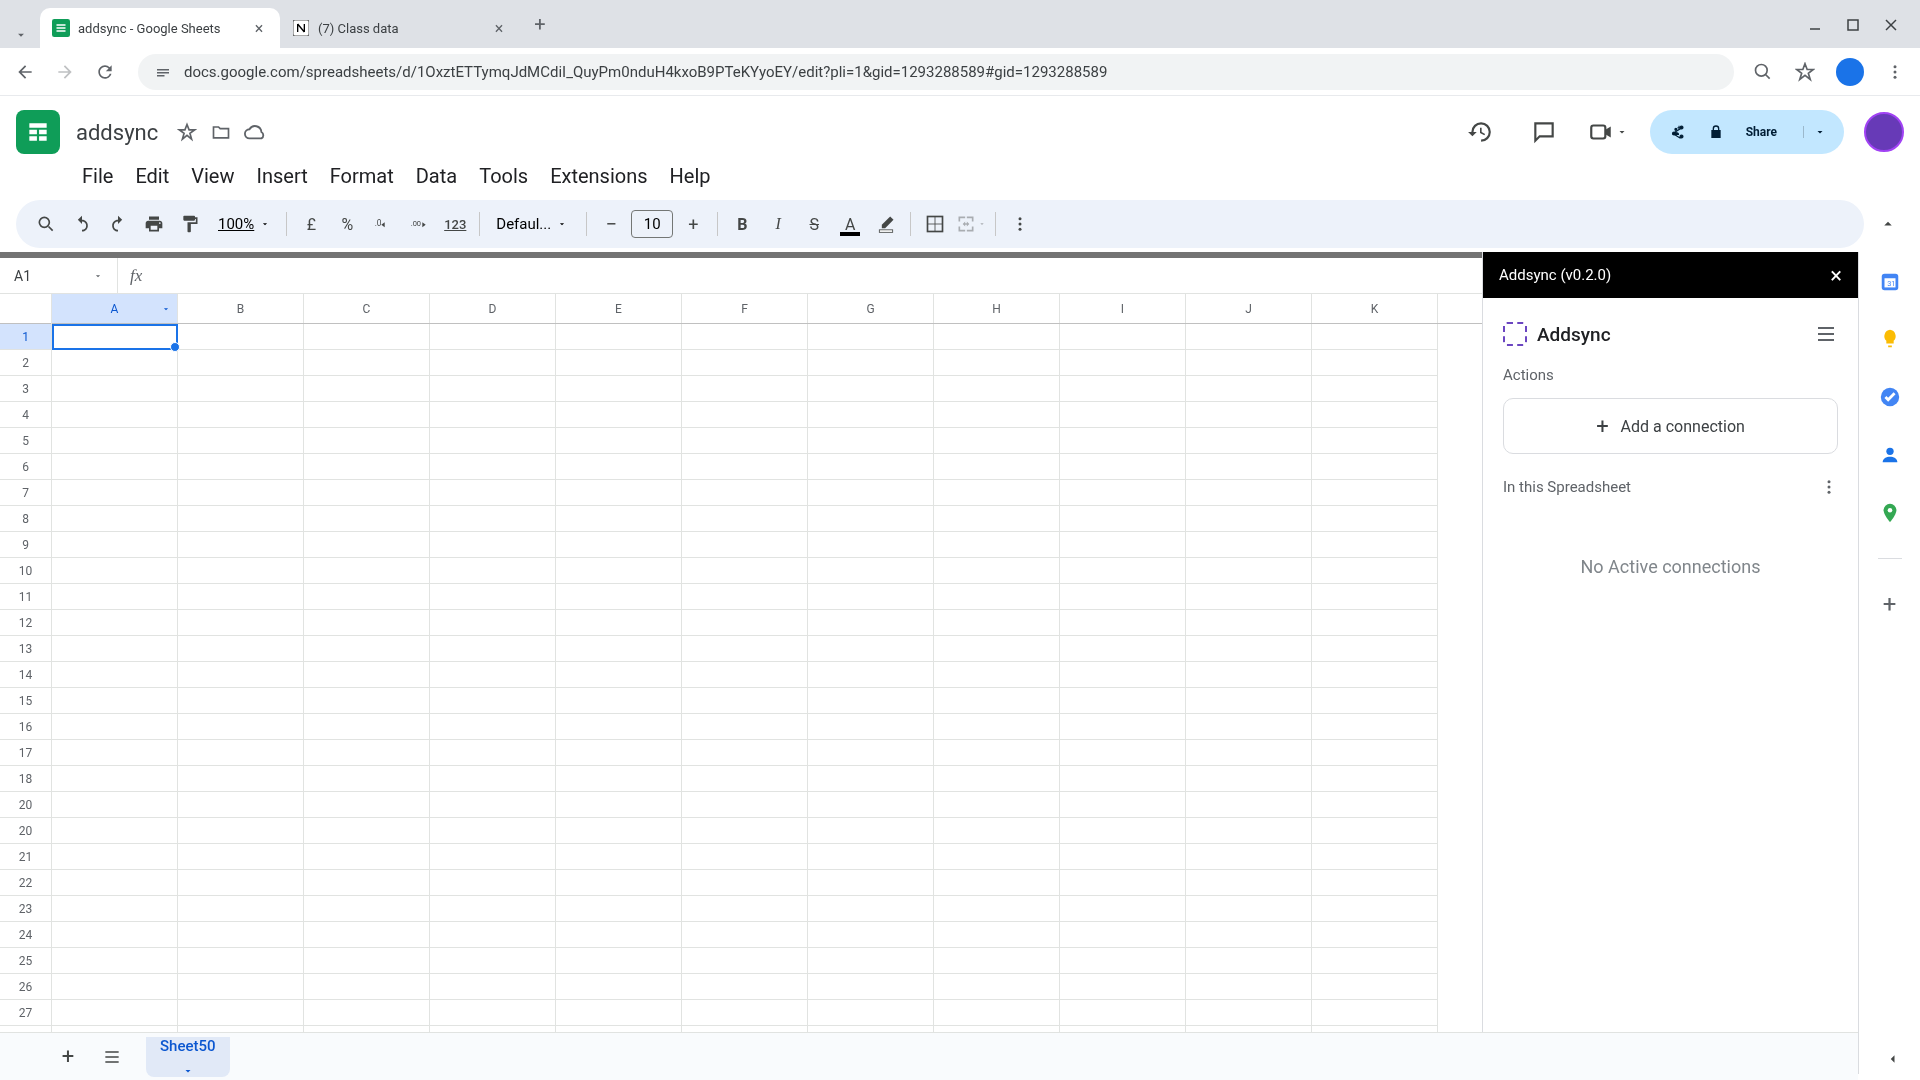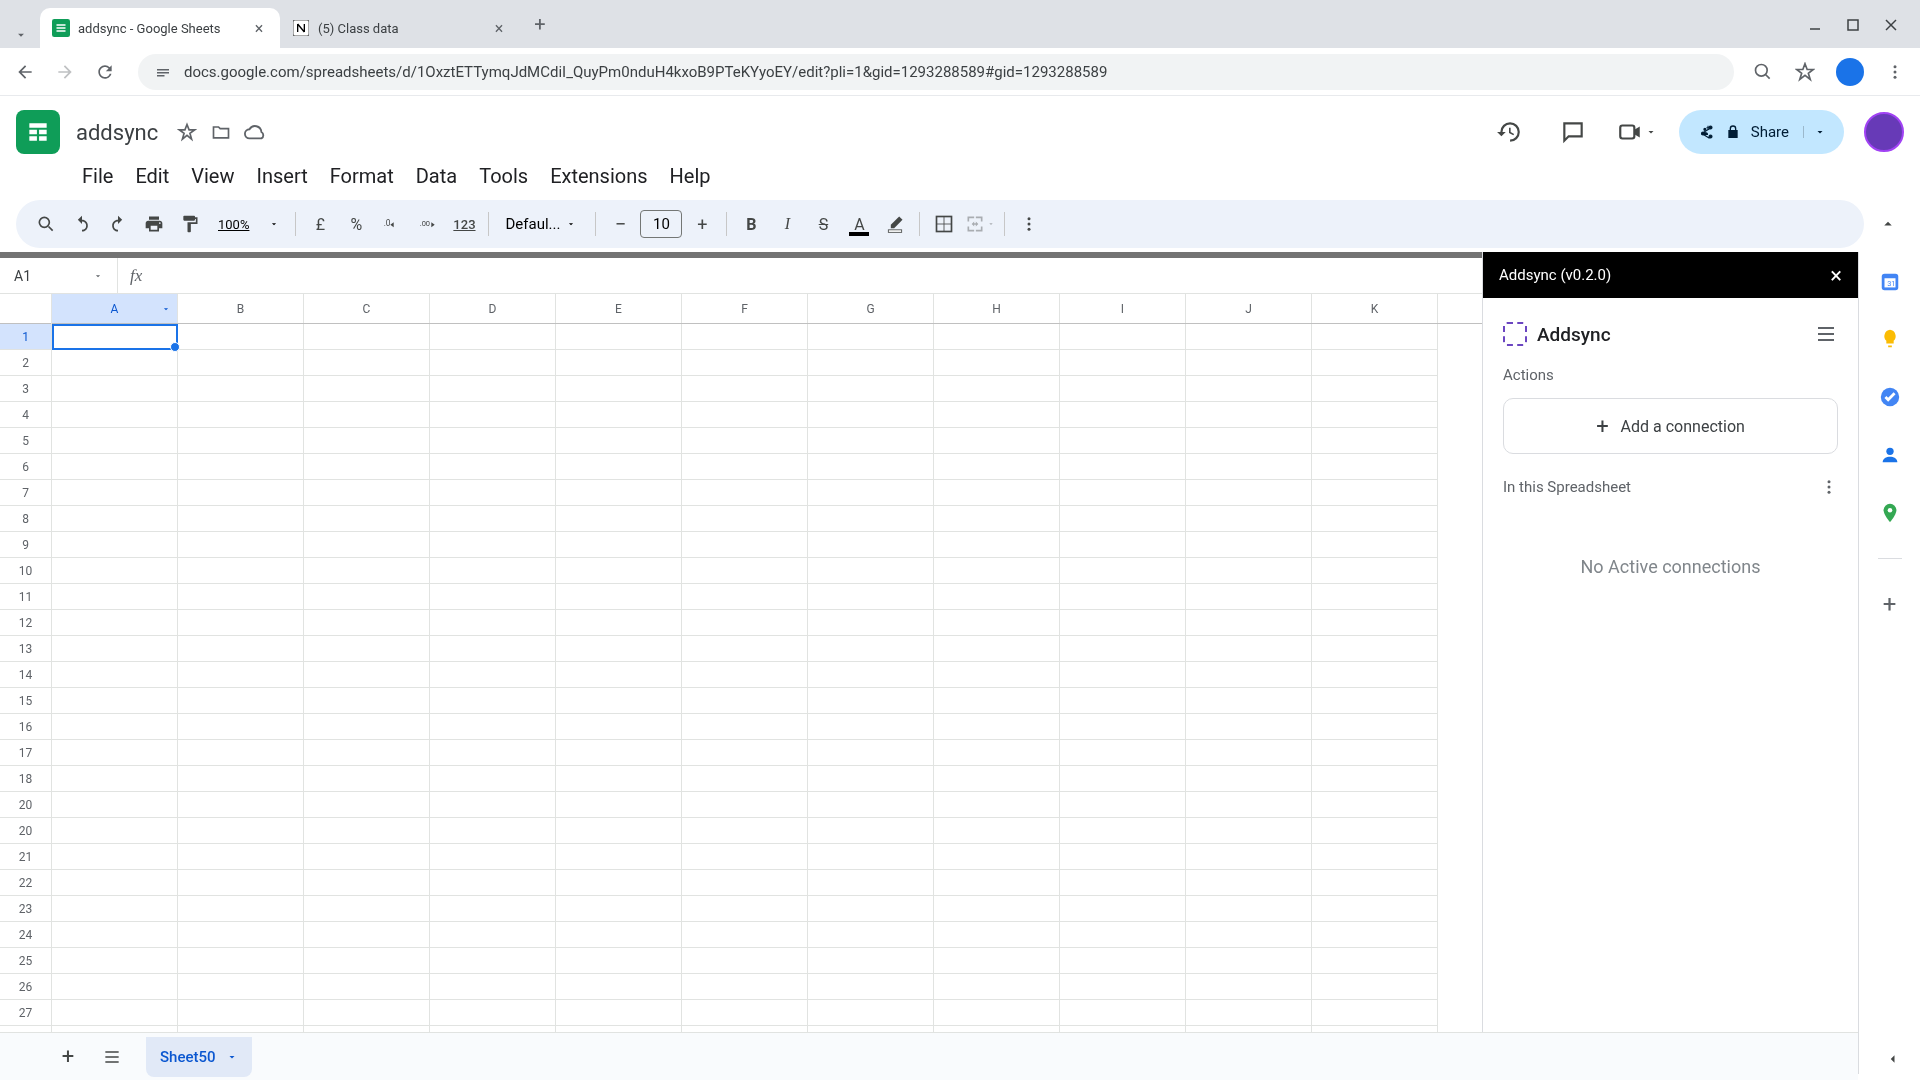--- a/index.html
+++ b/index.html
@@ -31,33 +31,33 @@
     .sheets-header { display: flex; align-items: center; padding: 8px 16px 0 16px; height: 64px; }
     .sheets-logo { width: 44px; height: 44px; background: #0f9d58; border-radius: 8px; display: flex; align-items: center; justify-content: center; margin-right: 10px; cursor: pointer; }
     .sheets-logo svg { width: 26px; height: 26px; fill: #fff; }
     .doc-info { display: flex; flex-direction: column; flex: 1; }
     .doc-title-row { display: flex; align-items: center; gap: 12px; }
     .doc-title { font-size: 22px; color: #3c4043; padding: 2px 6px; }
     .doc-icon { width: 22px; height: 22px; color: #5f6368; cursor: pointer; display: flex; align-items: center; justify-content: center; }
     .header-actions { display: flex; align-items: center; gap: 20px; }
     .header-action { width: 44px; height: 44px; border-radius: 50%; display: flex; align-items: center; justify-content: center; cursor: pointer; color: #444746; }
     .meet-btn { display: flex; align-items: center; gap: 2px; }
-    .share-btn { background: #c2e7ff; border-radius: 40px; padding: 0 18px; height: 44px; display: flex; align-items: center; gap: 10px; cursor: pointer; font-size: 15px; color: #001d35; font-weight: 400; }
+    .share-btn { background: #c2e7ff; border-radius: 40px; padding: 0 18px; height: 44px; display: flex; align-items: center; gap: 22px; cursor: pointer; font-size: 12px; color: #001d35; font-weight: 700; }
     .share-split { border-left: 1px solid rgba(0,0,0,0.2); padding-left: 10px; margin-left: 4px; }
     .avatar { width: 40px; height: 40px; border-radius: 50%; background: #673ab7; cursor: pointer; border: 2px solid #a142f4; }
     
     .menu-bar { display: flex; gap: 2px; padding: 0 16px 8px 72px; }
     .menu-item { font-size: 20px; color: #202124; padding: 4px 10px; border-radius: 4px; cursor: pointer; }
     
     
     .toolbar-wrap { display: flex; align-items: center; padding: 0 16px; margin-bottom: 4px; }
     .toolbar { background: #edf2fa; border-radius: 40px; height: 48px; display: flex; align-items: center; padding: 0 14px; gap: 4px; flex: 1; }
     .tool-btn { width: 32px; height: 32px; border-radius: 4px; display: flex; align-items: center; justify-content: center; cursor: pointer; color: #444746; }
     .tool-sep { width: 1px; height: 24px; background: #c7c7c7; margin: 0 4px; }
-    .zoom-select { font-size: 13px; padding: 4px 8px; display: flex; align-items: center; gap: 20px; cursor: pointer; text-decoration: underline; }
+    .zoom-select { font-size: 15px; padding: 4px 8px; display: flex; align-items: center; gap: 6px; cursor: pointer; text-decoration: underline; }
     .font-select { font-size: 15px; padding: 4px 8px; display: flex; align-items: center; gap: 6px; cursor: pointer; min-width: 90px; }
     .font-size-box { border: 1px solid #747775; border-radius: 4px; width: 42px; height: 28px; display: flex; align-items: center; justify-content: center; font-size: 15px; }
     .fmt-num { font-size: 13px; font-weight: 500; text-decoration: underline; }
     .text-color { position: relative; }
     .text-color::after { content: ''; position: absolute; bottom: 4px; left: 6px; right: 6px; height: 4px; background: #000; }
     .collapse-btn { width: 32px; height: 32px; display: flex; align-items: center; justify-content: center; cursor: pointer; color: #444746; margin-left: 8px; }
     
     .main-area { display: flex; height: calc(100% - 258px); }
     
     
@@ -99,21 +99,21 @@
     .no-conn { text-align: center; color: #80868b; font-size: 18px; margin-top: 60px; }
     
     
     .right-rail { width: 62px; border-left: 1px solid #dadce0; display: flex; flex-direction: column; align-items: center; padding-top: 16px; gap: 32px; }
     .rail-icon { width: 26px; height: 26px; cursor: pointer; display: flex; align-items: center; justify-content: center; }
     .rail-sep { width: 24px; height: 1px; background: #dadce0; }
     
     
     .footer { position: absolute; bottom: 0; left: 0; right: 62px; height: 48px; background: #f9fbfd; border-top: 1px solid #e1e3e1; display: flex; align-items: center; padding: 0 50px; gap: 8px; }
     .footer-btn { width: 36px; height: 36px; display: flex; align-items: center; justify-content: center; cursor: pointer; color: #444746; border-radius: 4px; }
-    .sheet-tab { background: #e1e9f7; padding: 0 14px; height: 40px; display: flex; align-items: center; gap: 10px; border-radius: 0 0 8px 8px; font-size: 15px; color: #0b57d0; font-weight: 500; cursor: pointer; margin-left: 8px; }
+    .sheet-tab { background: #e1e9f7; padding: 0 14px; height: 40px; display: flex; align-items: center; gap: 10px; border-radius: 0 0 8px 8px; font-size: 15px; color: #0b57d0; font-weight: 500; cursor: pointer; margin-left: 8px; flex-direction: column; }
     .expand-rail { position: absolute; bottom: 12px; right: 18px; cursor: pointer; color: #444746; }
     
     svg { display: block; }
   </style>
 </head>
 <body>
 
 <div class="browser-top">
   <div class="tab-controls">
     <span class="tab-chevron">
@@ -135,21 +135,21 @@
       <span class="tab-title">addsync - Google Sheets</span>
       <span class="tab-close">×</span>
     </div>
     <div class="tab">
       <span class="tab-favicon">
         <svg viewBox="0 0 24 24" width="16" height="16">
             <rect width="24" height="24" rx="3" fill="#fff" stroke="#000"></rect>
             <path d="M7 6v12M7 6l10 12M17 6v12" stroke="#000" stroke-width="2" fill="none"></path>
           </svg>
       </span>
-      <span class="tab-title">(5) Class data</span>
+      <span class="tab-title">(7) Class data</span>
       <span class="tab-close">×</span>
     </div>
     <span class="new-tab">+</span>
   </div>
   <div class="window-controls">
     <span class="window-btn">
       <svg width="14" height="14" viewBox="0 0 14 14">
           <line x1="2" y1="11" x2="12" y2="11" stroke="currentColor" stroke-width="1.5"></line>
         </svg>
     </span>

